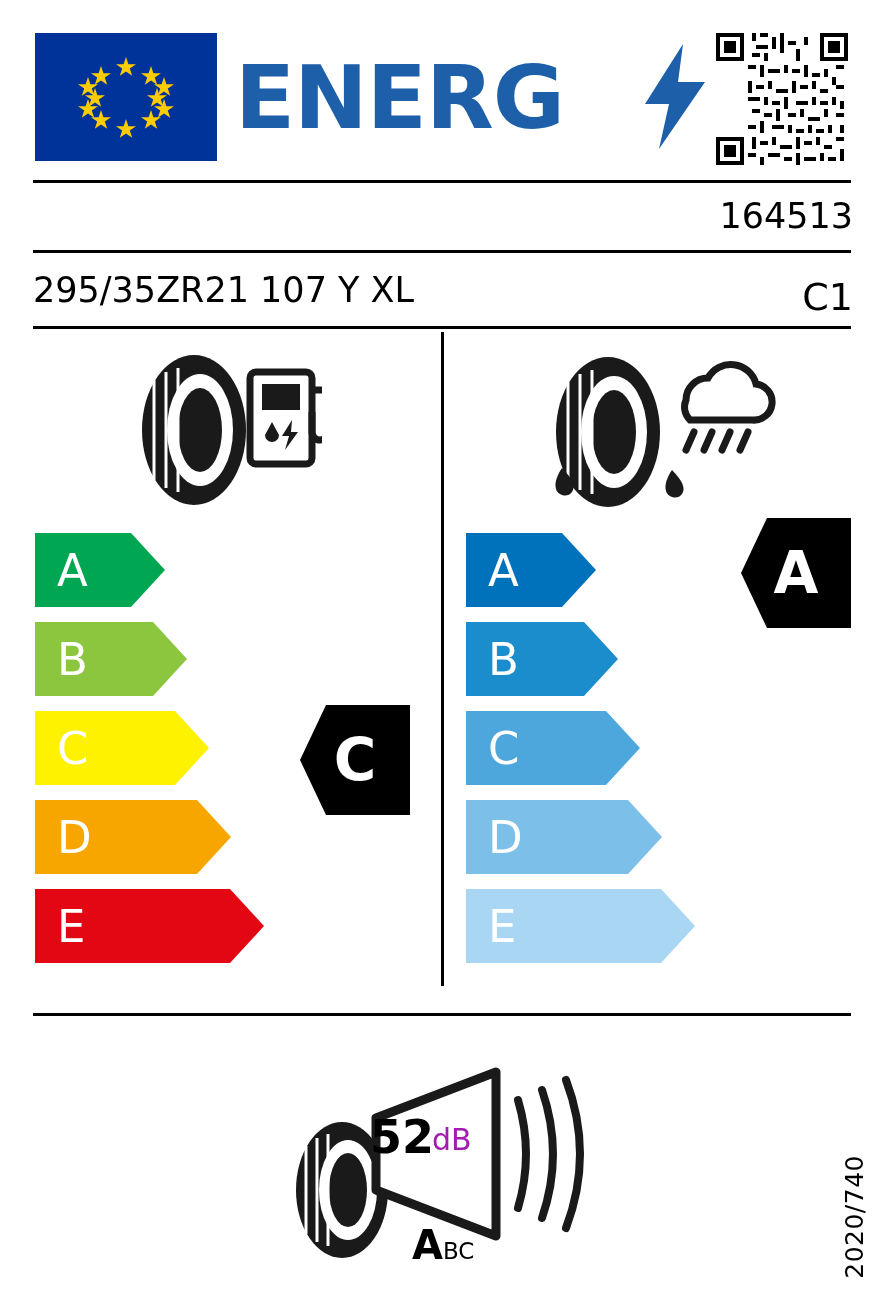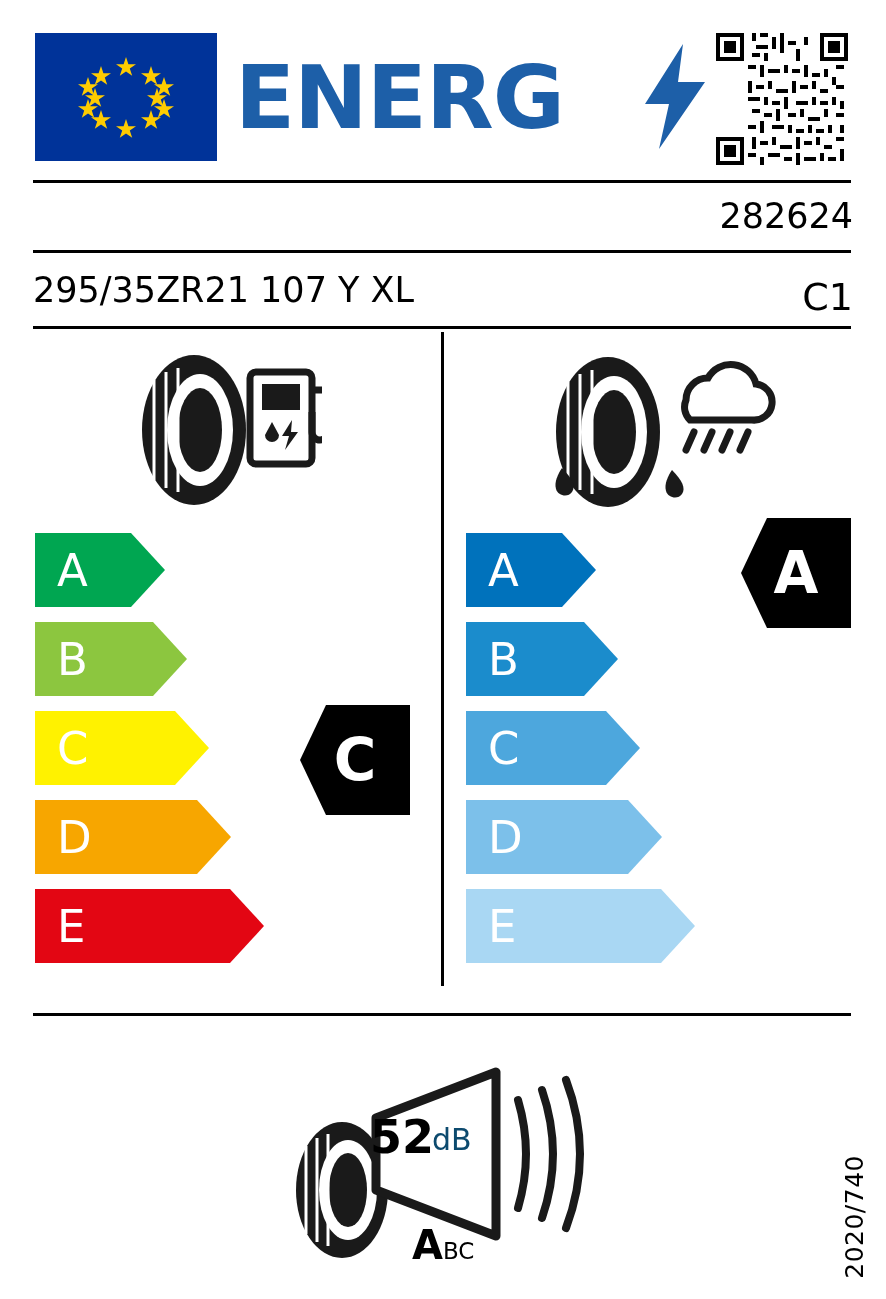--- a/index.html
+++ b/index.html
@@ -105,21 +105,21 @@
 
   
   .rule-noise{top:1013px;}
   .noise{
     position:absolute;left:280px;top:1060px;width:320px;height:220px;
   }
   .db-num{
     position:absolute;left:370px;top:1110px;font-size:46px;font-weight:bold;color:#000;
   }
   .db-unit{
-    position:absolute;left:432px;top:1122px;font-size:30px;color:#0c4a6e;
+    position:absolute;left:432px;top:1122px;font-size:30px;color:#a21caf;
   }
   .noise-class{
     position:absolute;left:412px;top:1222px;font-size:40px;font-weight:bold;
   }
   .noise-class .rest{font-size:23px;font-weight:normal;}
   .reg-wrap{
     position:absolute;right:10px;top:1155px;height:140px;width:36px;
   }
   .reg-wrap span{
     display:block;
@@ -259,21 +259,21 @@
         <rect x="31" y="29" width="1" height="3"></rect>
       </g>
     </svg>
   </div>
 
   <div class="rule rule-h" style="top:180px"></div>
   <div class="rule rule-h" style="top:250px"></div>
   <div class="rule rule-h" style="top:326px"></div>
   <div class="rule rule-h rule-noise" style="top:1013px"></div>
 
-  <div class="code">282624</div>
+  <div class="code">164513</div>
   <div class="tyre-size">295/35ZR21 107 Y XL</div>
   <div class="class">C1</div>
 
   <div class="vline"></div>
 
   <div class="pic-fuel">
     <svg viewBox="0 0 200 160" width="200" height="160">
 
       <g fill="#1a1a1a">
         <ellipse cx="72" cy="80" rx="52" ry="75"></ellipse>

